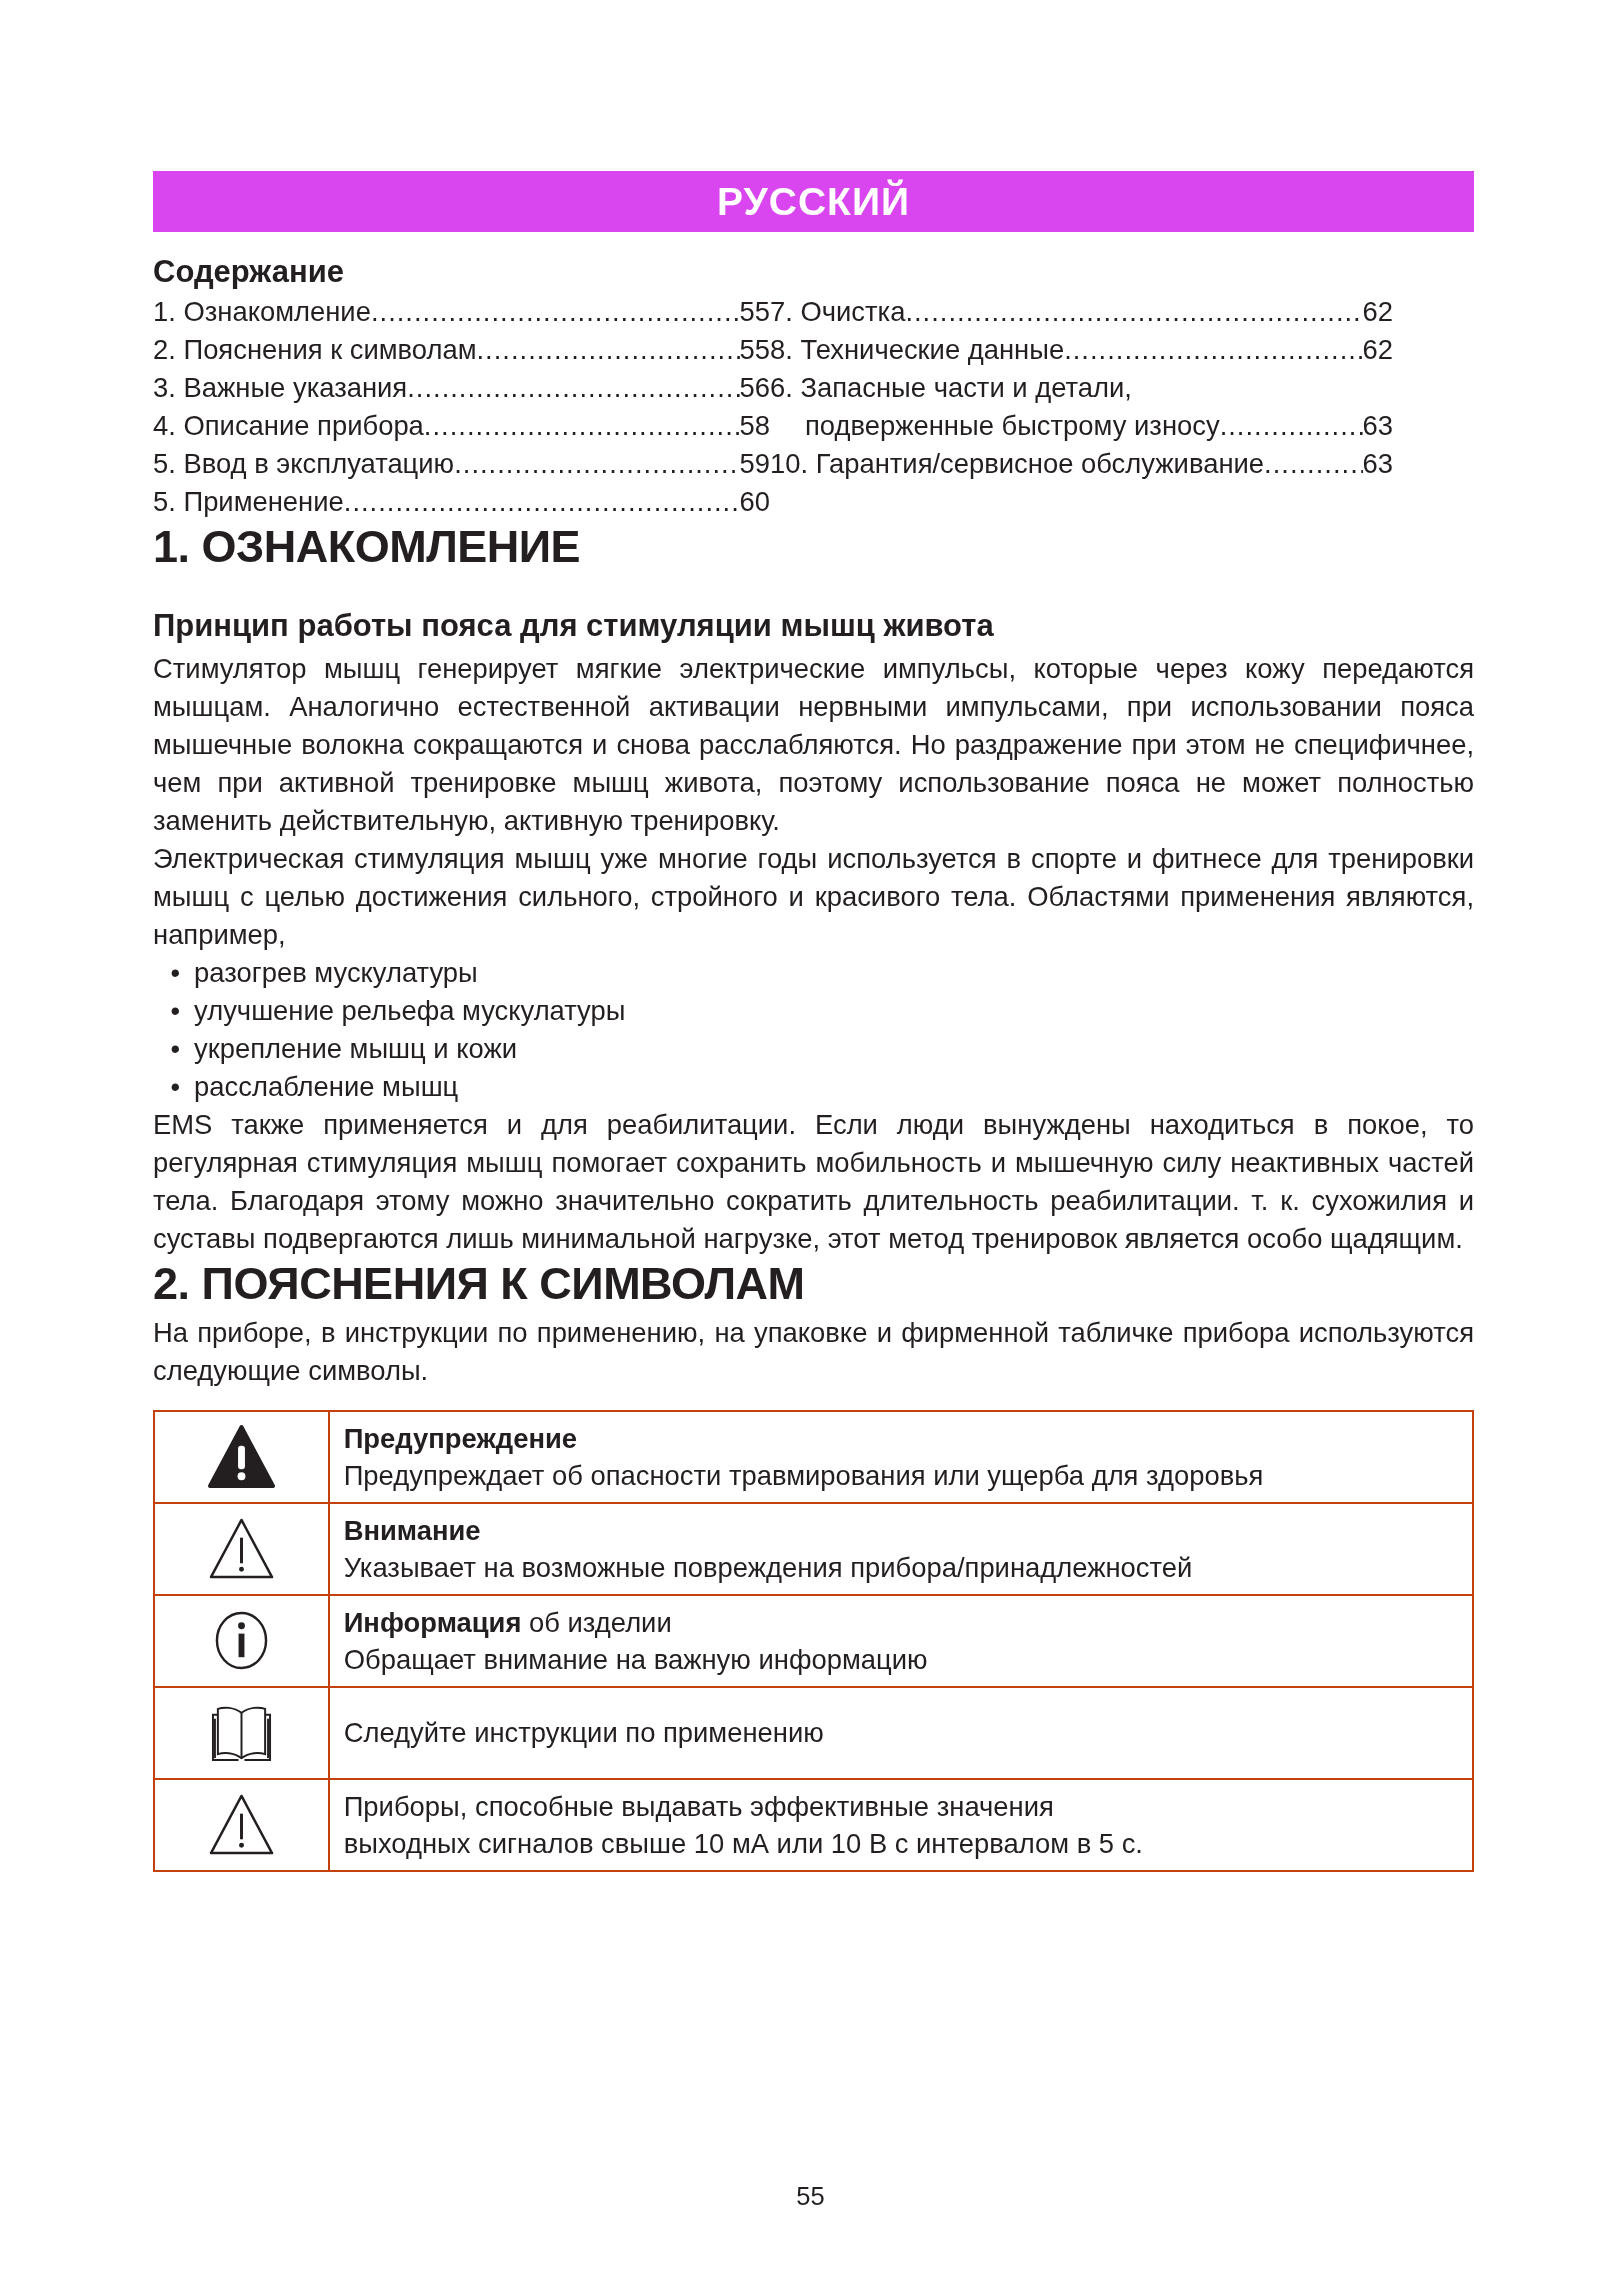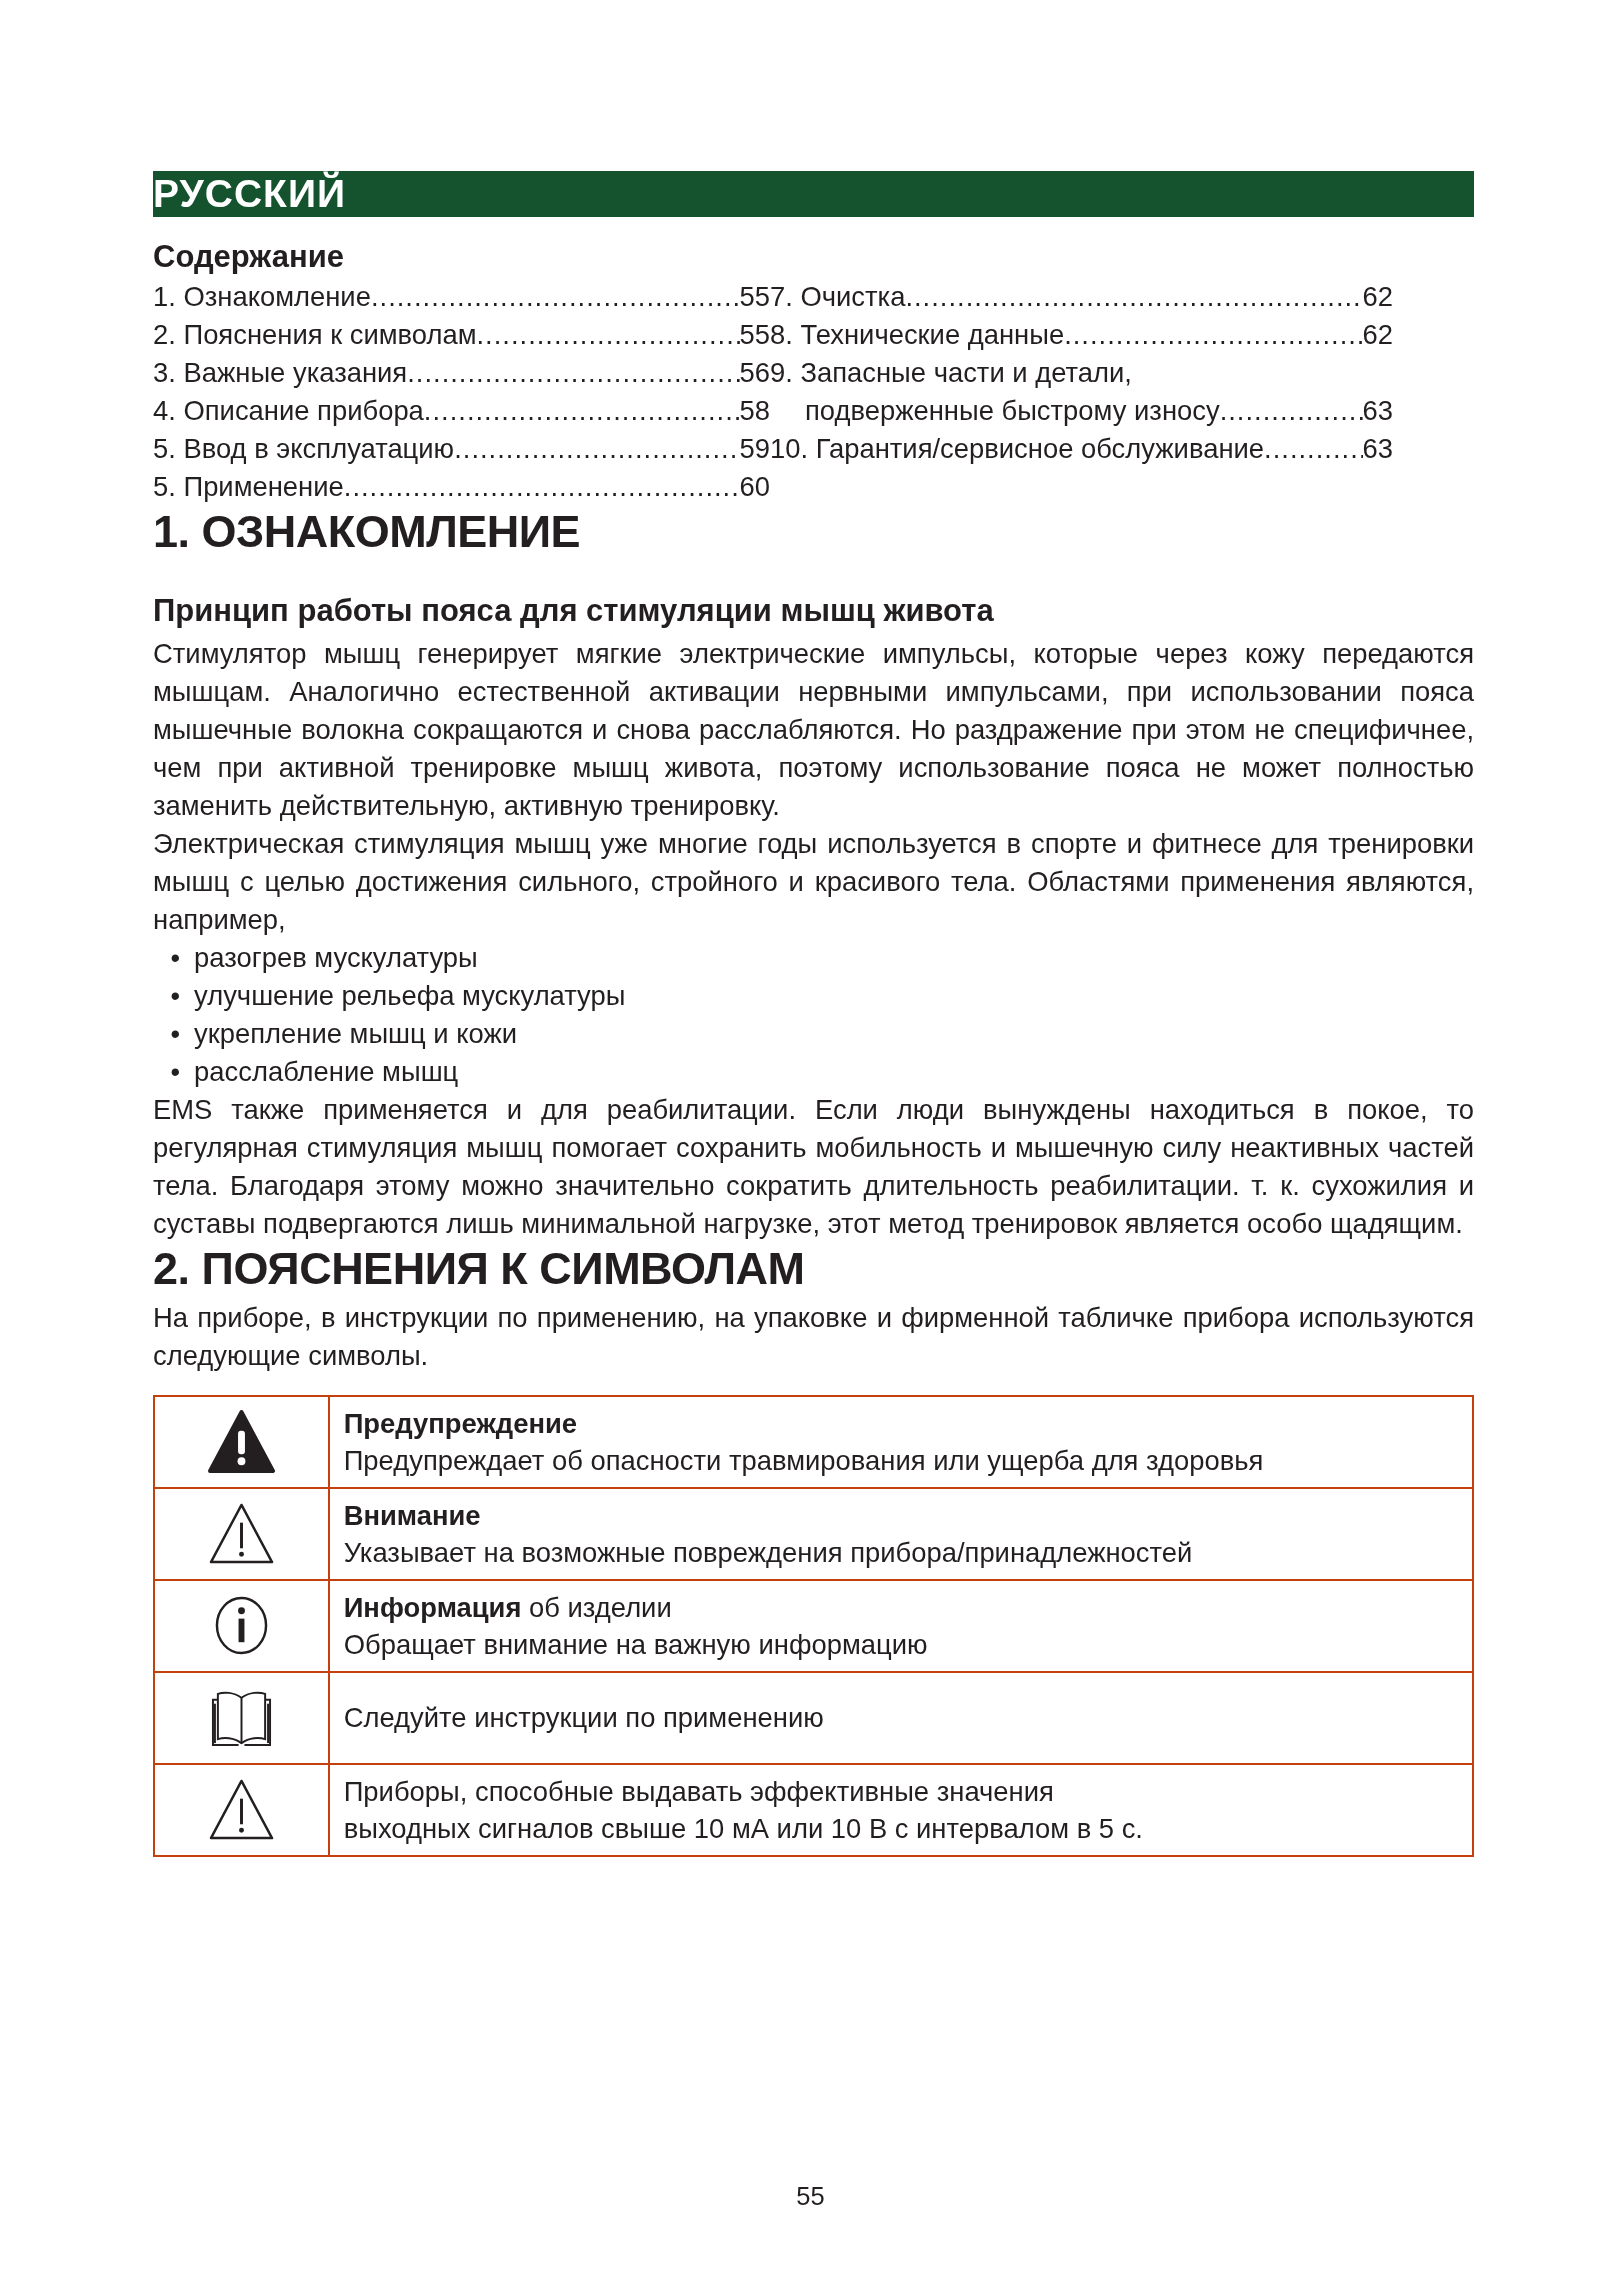--- a/index.html
+++ b/index.html
@@ -1,20 +1,20 @@
 <!DOCTYPE html>
 <html><head>
 <meta charset="utf-8">
 <style>
   html, body { margin: 0; padding: 0; background: #ffffff; }
   body { width: 1621px; height: 2293px; position: relative; color: #231f20;
          font-family: "Liberation Sans", sans-serif; }
   .page { position: absolute; left: 153px; top: 171px; width: 1321px; }
-  .lang-bar { background: #14532d; color: #ffffff; height: 46px; display: flex;
-              align-items: center; justify-content: flex-start; font-size: 39px; font-weight: bold;
+  .lang-bar { background: #d946ef; color: #ffffff; height: 61px; display: flex;
+              align-items: center; justify-content: center; font-size: 39px; font-weight: bold;
               letter-spacing: 1px; }
   .toc-title { font-size: 31px; font-weight: bold; margin-top: 21.6px; margin-bottom: 3.9px; }
   .toc { display: flex; }
   .toc-col { font-size: 27.4px; line-height: 38px; }
   .toc-col.left { width: 617px; }
   .toc-col.right { width: 623px; }
   .toc-row { display: flex; white-space: nowrap; }
   .toc-row .lbl { flex: 0 0 auto; }
   .toc-row .dots { flex: 1 1 auto; overflow: hidden; }
   .toc-row .dots::before { content: "........................................................................................................................"; letter-spacing: 1px; }
@@ -85,21 +85,21 @@
           <span class="lbl">7. Очистка</span>
           <span class="dots"></span>
           <span class="pg">62</span>
         </div>
       <div class="toc-row">
           <span class="lbl">8. Технические данные</span>
           <span class="dots"></span>
           <span class="pg">62</span>
         </div>
       <div class="toc-row">
-          <span class="lbl">9. Запасные части и детали,</span>
+          <span class="lbl">6. Запасные части и детали,</span>
         </div>
       <div class="toc-row indent">
           <span class="lbl">подверженные быстрому износу</span>
           <span class="dots"></span>
           <span class="pg">63</span>
         </div>
       <div class="toc-row">
           <span class="lbl">10. Гарантия/сервисное обслуживание</span>
           <span class="dots"></span>
           <span class="pg">63</span>

